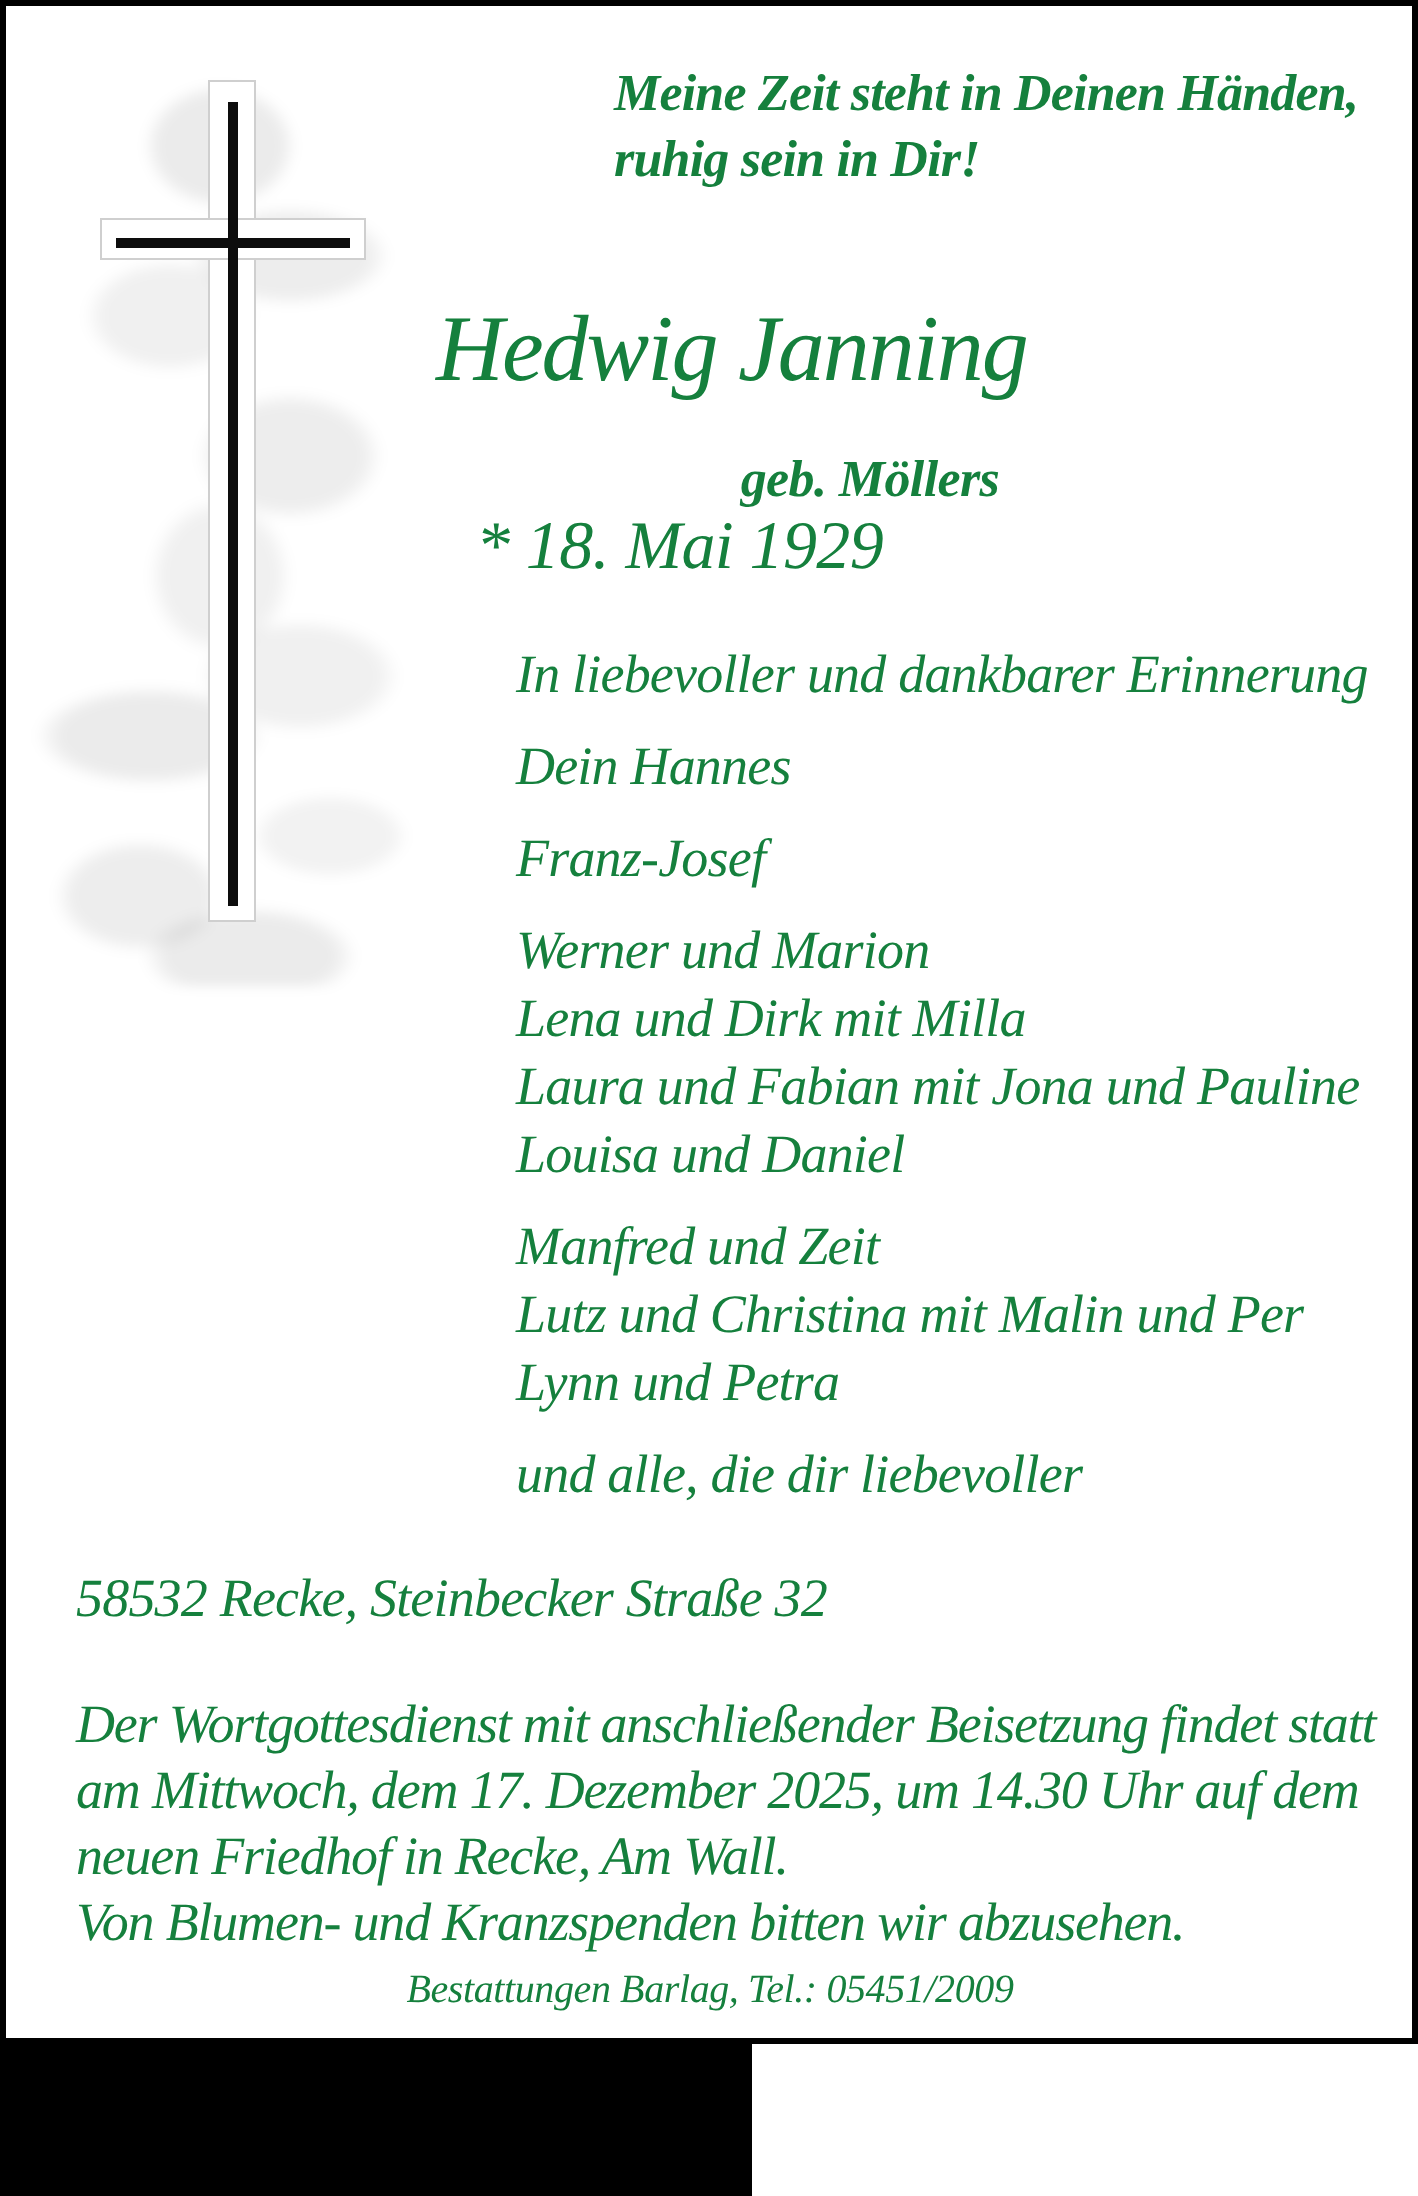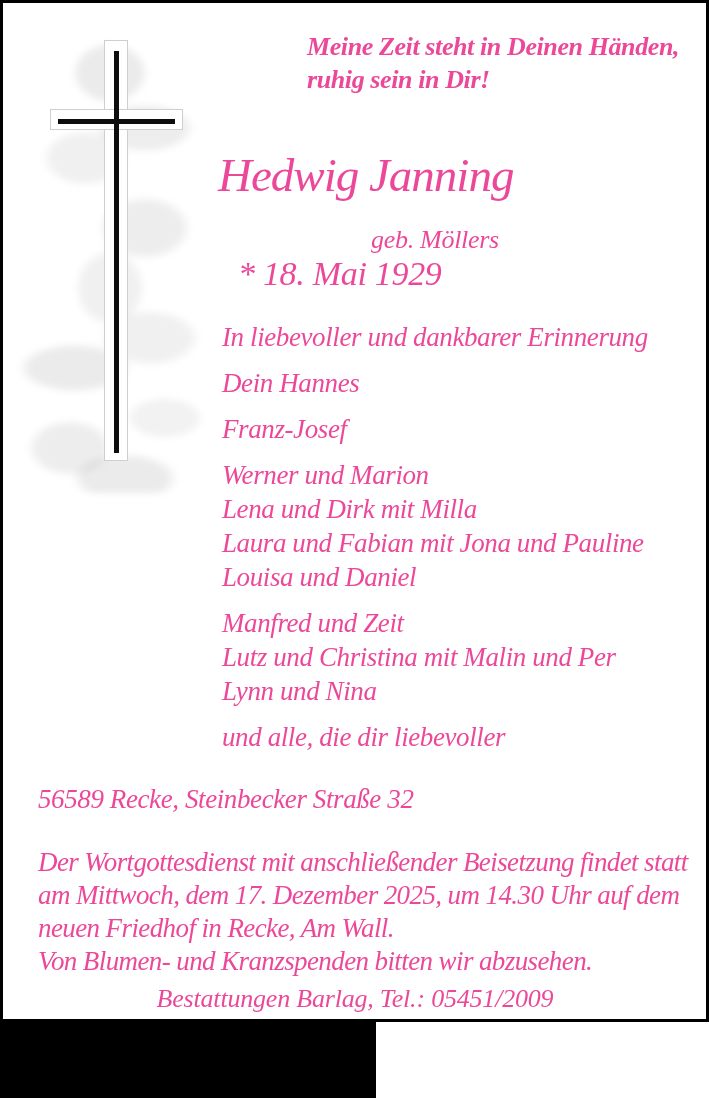--- a/index.html
+++ b/index.html
@@ -3,21 +3,21 @@
 <meta charset="utf-8">
 <style>
   html,body{margin:0;padding:0;background:#ffffff;}
   .page{
     position:relative;
     width:709px;height:1098px;
     background:#ffffff;
     overflow:hidden;
     font-family:"Liberation Serif","DejaVu Serif",serif;
     font-style:italic;
-    color:#ec4899;
+    color:#15803d;
   }
   
   .frame{
     position:absolute;left:0;top:0;
     width:709px;height:1022px;
     border:3px solid #000;
     box-sizing:border-box;
   }
   
   .censor{
@@ -64,45 +64,45 @@
     font-size:26px;line-height:33px;font-weight:600;
     letter-spacing:-0.4px;white-space:nowrap;
   }
   .name{
     position:absolute;left:218px;top:151px;
     font-size:47px;line-height:1.05;
     letter-spacing:-1px;white-space:nowrap;
   }
   .birth-name{
     position:absolute;left:225px;top:225px;width:420px;
-    font-size:26px;text-align:center;letter-spacing:-0.3px;
+    font-size:26px;text-align:center;letter-spacing:-0.3px;font-weight:bold;
   }
   .dates{
     position:absolute;left:238px;top:255px;width:420px;
     display:flex;justify-content:flex-start;
     font-size:34px;letter-spacing:-0.3px;white-space:nowrap;
   }
   .mourners{
     position:absolute;left:222px;top:320px;
     font-size:27px;line-height:34px;
     letter-spacing:-0.4px;white-space:nowrap;
   }
-  .mourners .group{margin-bottom:12px;}
+  .mourners .group{margin-bottom:12px;margin-left:36px;}
   .address{
     position:absolute;left:38px;top:784px;
     font-size:27px;letter-spacing:-0.4px;white-space:nowrap;
   }
   .service{
     position:absolute;left:38px;top:846px;
     font-size:27px;line-height:33px;
     letter-spacing:-0.6px;white-space:nowrap;
   }
   .funeral-home{
     position:absolute;left:38px;top:984px;width:634px;
-    font-size:26px;text-align:center;letter-spacing:-0.2px;
+    font-size:20px;text-align:center;letter-spacing:-0.2px;
   }
 </style>
 </head>
 <body>
 
 <div class="page">
 
   <div class="frame"></div>
 
   <div class="cross-art">
@@ -137,29 +137,29 @@
         </div>
         <div class="group">
           <div>Werner und Marion</div>
           <div>Lena und Dirk mit Milla</div>
           <div>Laura und Fabian mit Jona und Pauline</div>
           <div>Louisa und Daniel</div>
         </div>
         <div class="group">
           <div>Manfred und Zeit</div>
           <div>Lutz und Christina mit Malin und Per</div>
-          <div>Lynn und Nina</div>
+          <div>Lynn und Petra</div>
         </div>
         <div class="group">
           <div>und alle, die dir liebevoller</div>
         </div>
       </div>
   </div>
 
-  <div class="address">56589 Recke, Steinbecker Straße 32</div>
+  <div class="address">58532 Recke, Steinbecker Straße 32</div>
 
   <div class="service">
       <div>Der Wortgottesdienst mit anschließender Beisetzung findet statt</div>
       <div>am Mittwoch, dem 17. Dezember 2025, um 14.30 Uhr auf dem</div>
       <div>neuen Friedhof in Recke, Am Wall.</div>
       <div>Von Blumen- und Kranzspenden bitten wir abzusehen.</div>
     </div>
 
   <div class="funeral-home">Bestattungen Barlag, Tel.: 05451/2009</div>
 

